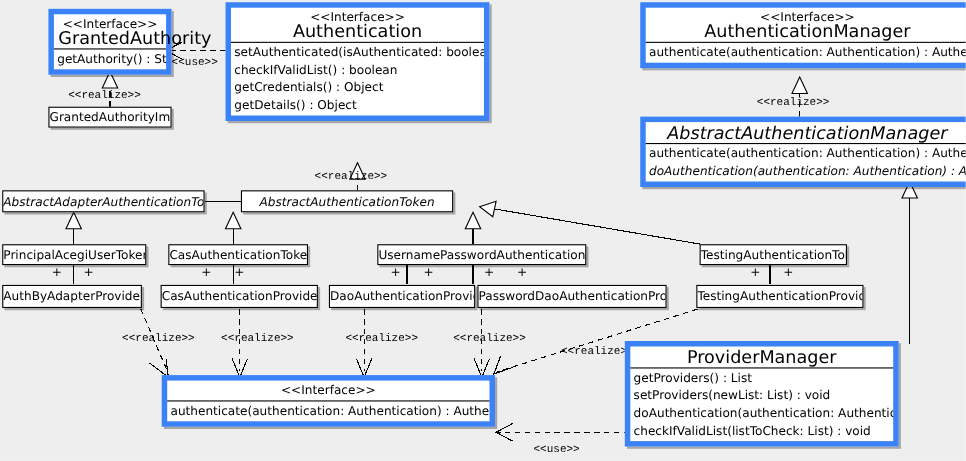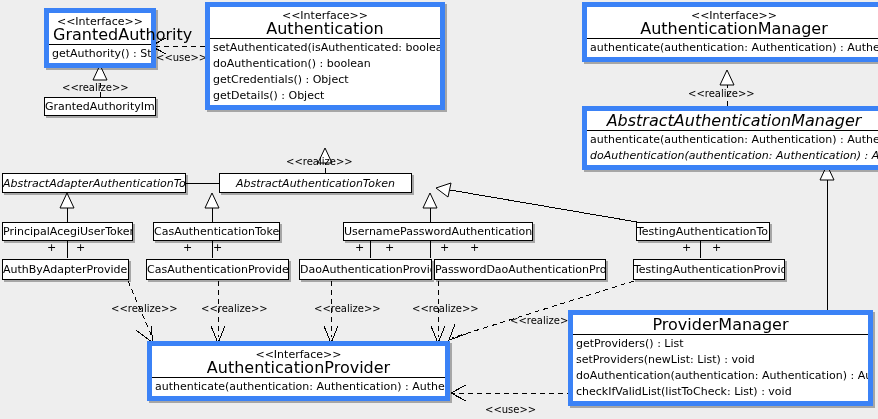--- a/index.html
+++ b/index.html
@@ -103,20 +103,21 @@
     fill: none;
     stroke: #000000;
     stroke-width: 1;
   }
   .edge-label {
     position: absolute;
     font-size: 10px;
     color: #000;
     white-space: nowrap;
     z-index: 3;
+    font-family: Liberation Mono, monospace;
   }
   .plus-label {
     position: absolute;
     font-size: 11px;
     color: #000;
     z-index: 3;
   }
 </style>
 </head>
 <body>
@@ -212,21 +213,21 @@
     <span>GrantedAuthorityImpl</span>
   </div>
 
   <div class="uml-class" style="left:205px; top:2px; width:240px;">
     <div class="uml-header">
       <span class="stereo">&lt;&lt;Interface&gt;&gt;</span>
       <span class="cname">Authentication</span>
     </div>
     <div class="uml-compartment">
       <div class="member">setAuthenticated(isAuthenticated: boolean) : void</div>
-      <div class="member">doAuthentication() : boolean</div>
+      <div class="member">checkIfValidList() : boolean</div>
       <div class="member">getCredentials() : Object</div>
       <div class="member">getDetails() : Object</div>
     </div>
   </div>
 
   <div class="uml-class" style="left:582px; top:2px; width:304px;">
     <div class="uml-header">
       <span class="stereo">&lt;&lt;Interface&gt;&gt;</span>
       <span class="cname">AuthenticationManager</span>
     </div>
@@ -285,28 +286,27 @@
     <span>PasswordDaoAuthenticationProvider</span>
   </div>
 
   <div class="uml-simple" style="left:633px; top:259px; width:152px; height:21px; line-height:20px;">
     <span>TestingAuthenticationProvider</span>
   </div>
 
   <div class="uml-class" style="left:147px; top:341px; width:303px;">
     <div class="uml-header">
       <span class="stereo">&lt;&lt;Interface&gt;&gt;</span>
-      <span class="cname">AuthenticationProvider</span>
     </div>
     <div class="uml-compartment">
       <div class="member">authenticate(authentication: Authentication) : Authentication</div>
     </div>
   </div>
 
-  <div class="uml-class" style="left:568px; top:310px; width:305px;">
+  <div class="uml-class" style="left:568px; top:310px; width:249px;">
     <div class="uml-header" style="padding-top:3px;">
       <span class="cname">ProviderManager</span>
     </div>
     <div class="uml-compartment">
       <div class="member">getProviders() : List</div>
       <div class="member">setProviders(newList: List) : void</div>
       <div class="member">doAuthentication(authentication: Authentication) : Authentication</div>
       <div class="member">checkIfValidList(listToCheck: List) : void</div>
     </div>
   </div>

